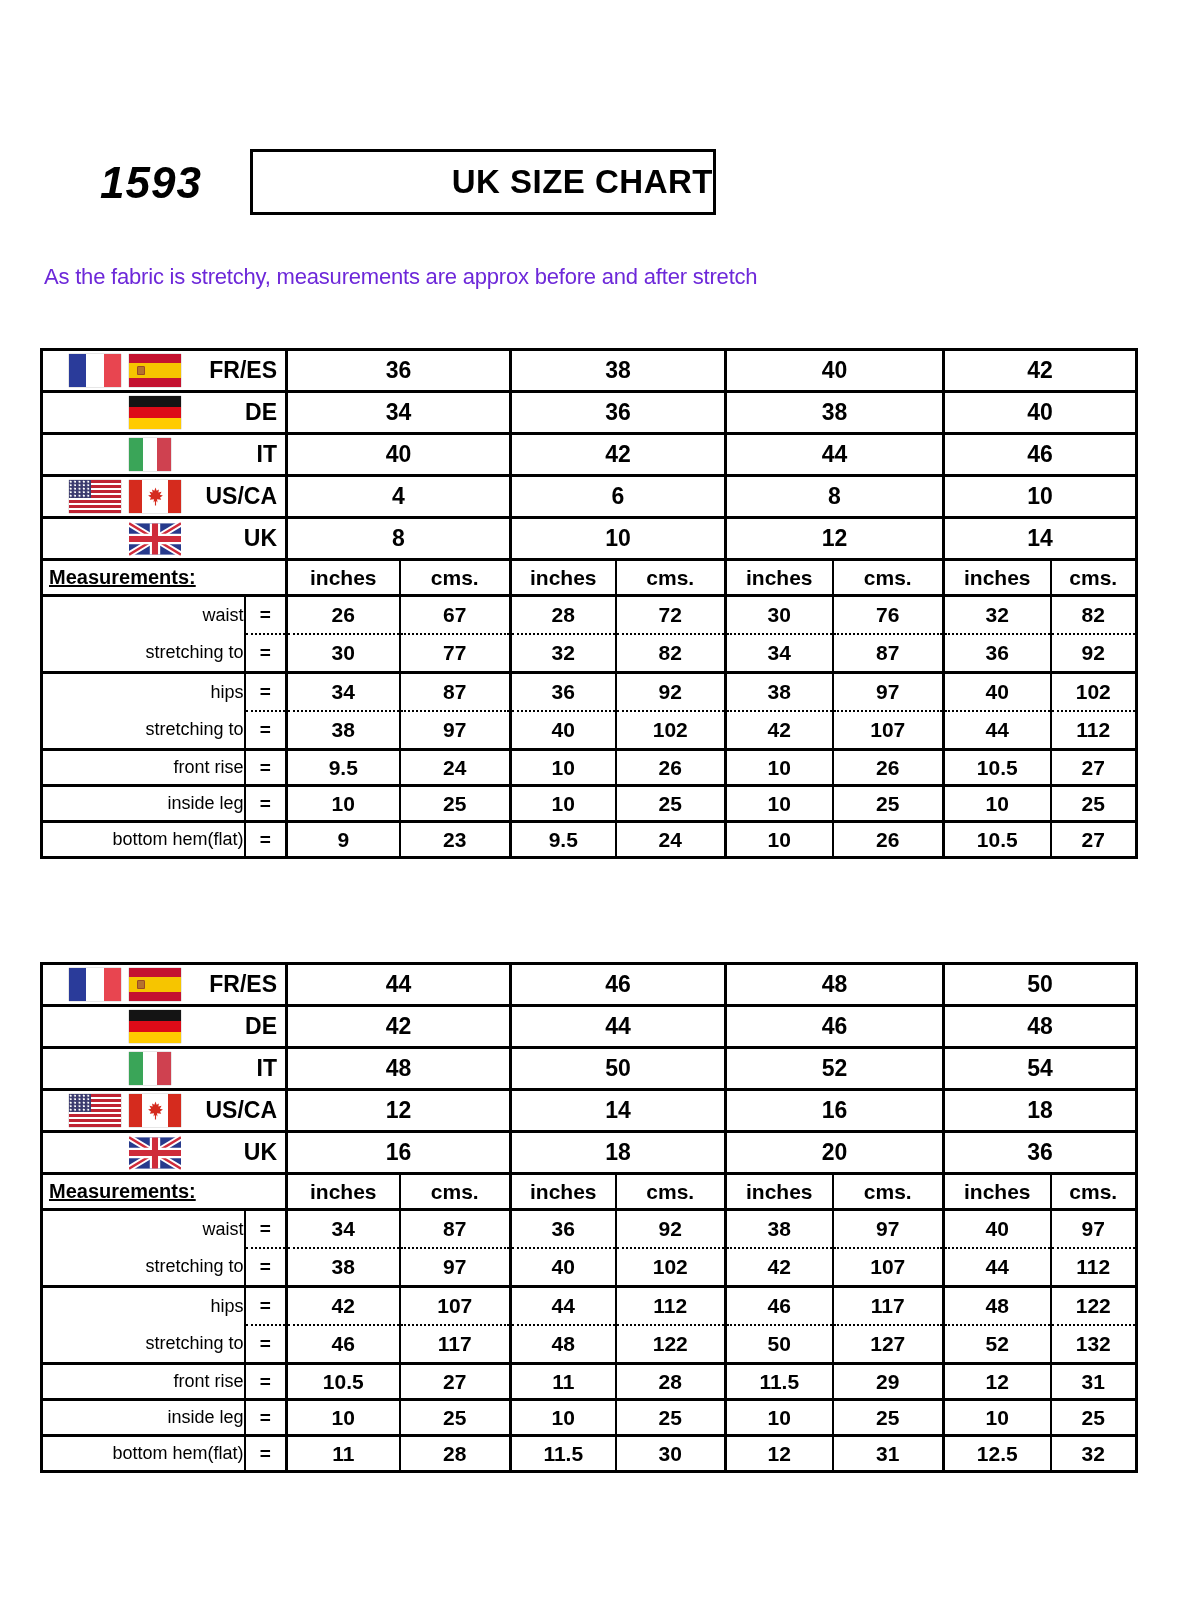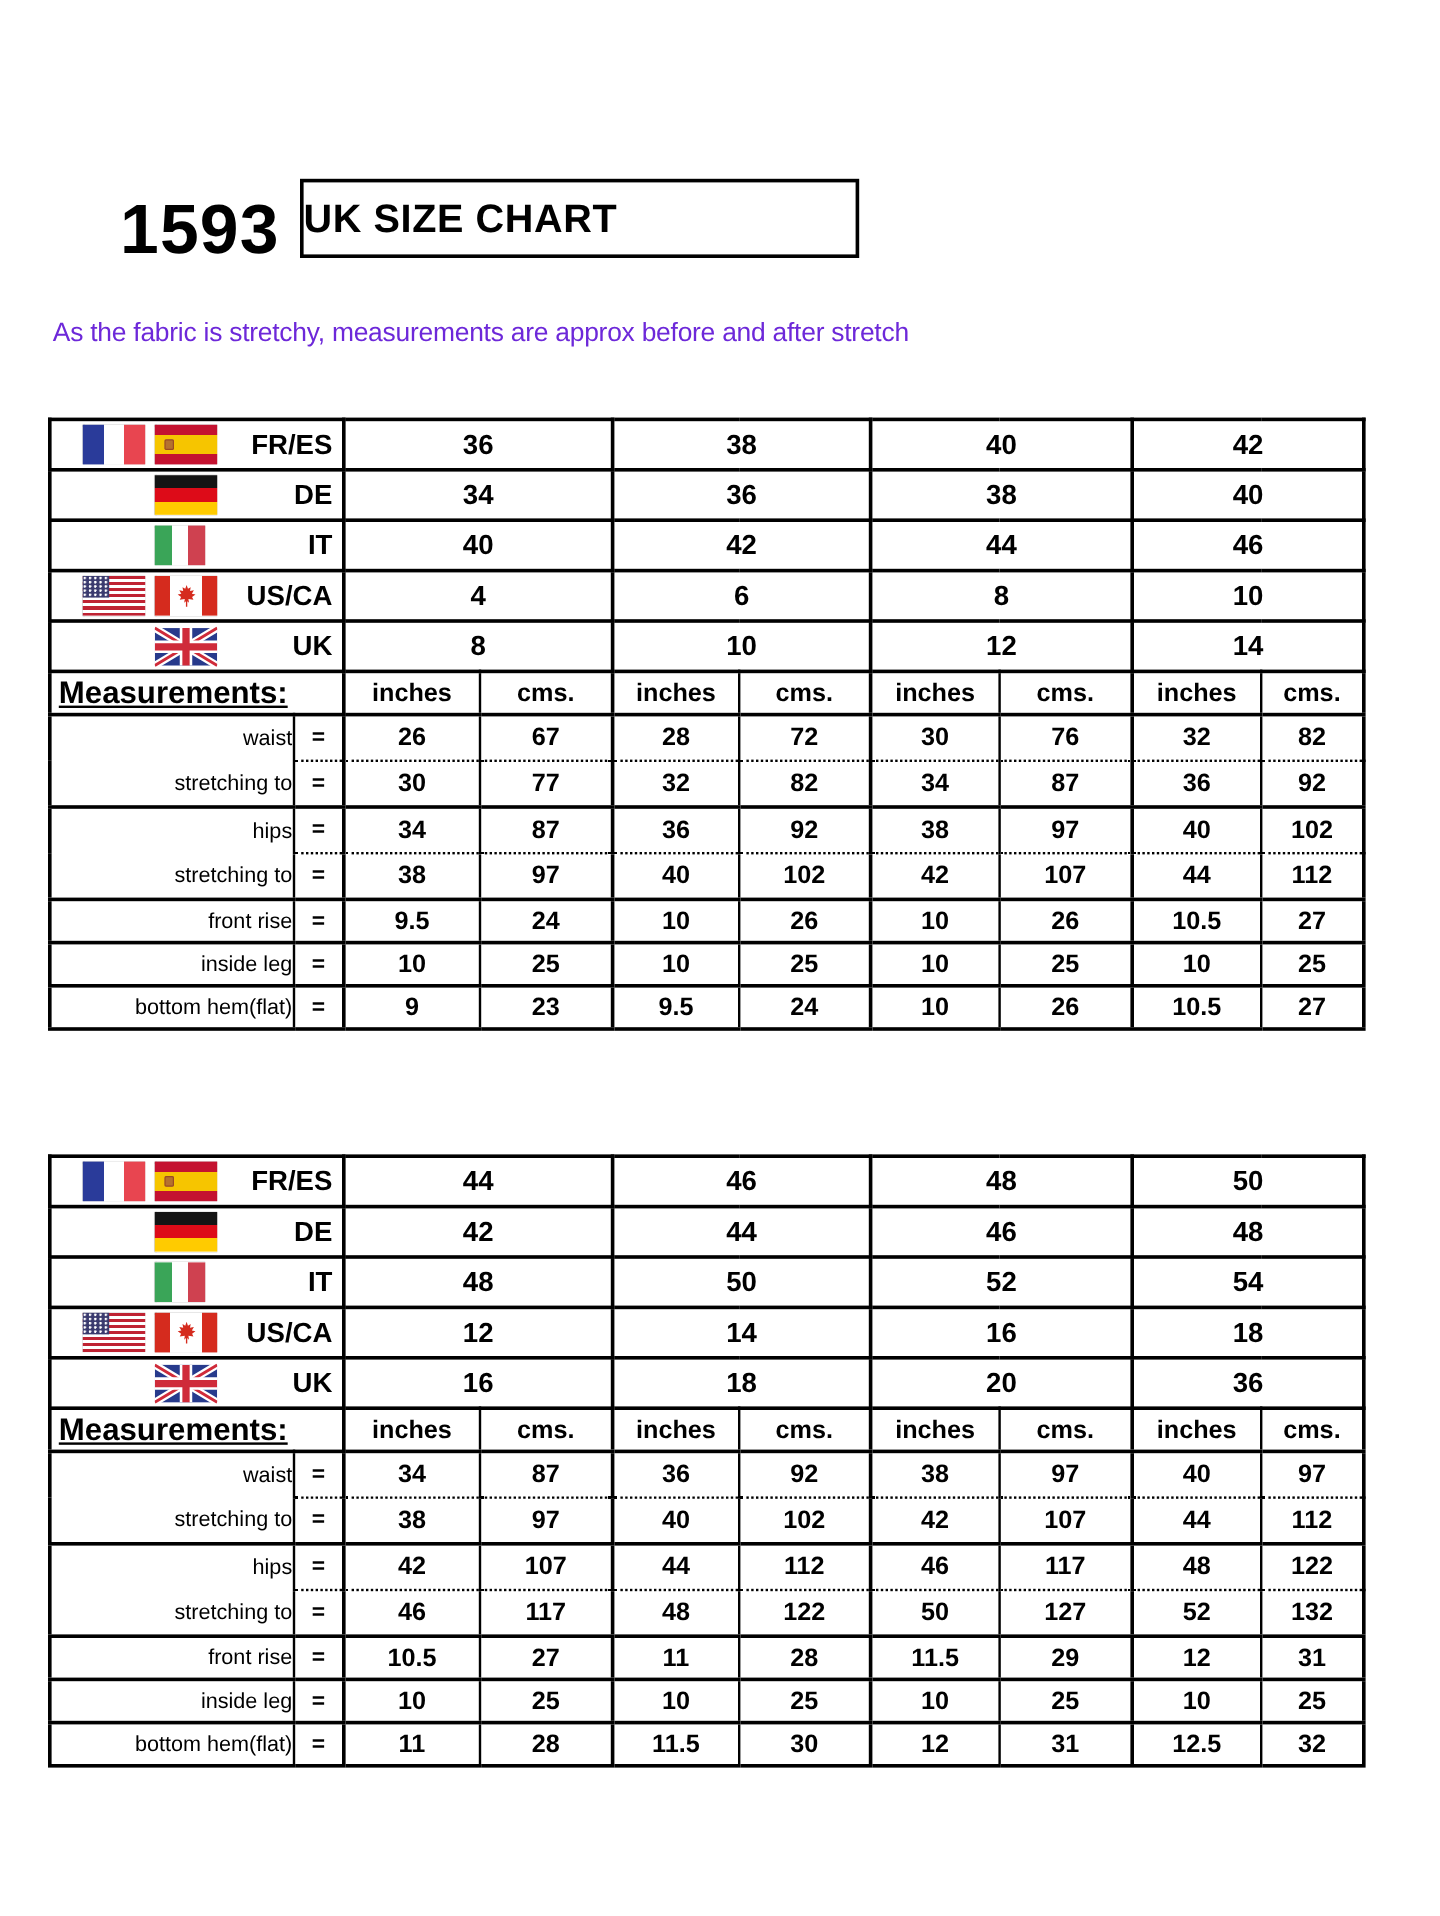--- a/index.html
+++ b/index.html
@@ -2,23 +2,23 @@
 <html><head>
 <meta charset="utf-8">
 <style>
   html,body { margin:0; padding:0; }
   body {
     width:1200px; height:1597px; background:#ffffff; position:relative;
     font-family:"Liberation Sans", sans-serif; color:#000;
     overflow:hidden;
   }
   
-  .code { position:absolute; left:100px; top:158px; font-size:58px; font-weight:700; letter-spacing:1px; }
+  .code { position:absolute; left:100px; top:158px; font-size:44px; font-weight:700; letter-spacing:1px;font-style:italic; }
   .title-box { position:absolute; left:250px; top:149px; width:460px; height:60px;
-    border:3px solid #000; display:flex; align-items:center; justify-content:flex-start; }
+    border:3px solid #000; display:flex; align-items:center; justify-content:flex-end; }
   .title-box .t { font-size:33px; font-weight:700; letter-spacing:0.5px; }
   .note { position:absolute; left:44px; top:264px; font-size:22px; color:#6d28d9; letter-spacing:-0.2px; }
 
   
   .chart { position:absolute; left:40px; }
   #chart1 { top:348px; }
   #chart2 { top:962px; }
 
   table.szt { border-collapse:collapse; table-layout:fixed; width:1095px; border:3px solid #000; background:#fff; }
   .szt td { border:2px solid #000; padding:0; overflow:hidden; }
@@ -33,21 +33,21 @@
   
   .size-row td { border-width:3px; height:39px; }
   .sv { text-align:center; font-size:23px; font-weight:700; }
   .lcw { display:flex; align-items:center; padding:0 8px 0 26px; gap:8px; }
   .sys { margin-left:auto; font-size:23px; font-weight:700; white-space:nowrap; }
   .fslot { width:52px; height:36px; display:flex; align-items:center; justify-content:flex-start; flex:0 0 52px; }
 
   
   .units-row td { border-width:3px 2px; height:33px; }
   .units-row td.mh { border-right-width:3px; }
-  .mh-text { font-size:26px; font-weight:700; text-decoration:underline; padding-left:6px; }
+  .mh-text { font-size:20px; font-weight:700; text-decoration:underline; padding-left:6px; }
   .uh { font-size:21px; font-weight:700; text-align:center; padding-left:6px; }
 
   
   .mr td { height:33px; border-top-width:3px; border-bottom-width:3px; }
   .pair-start td, .pair-end td { height:36px; }
   .ml { font-size:18px; font-weight:400; text-align:right; padding-left:6px; border-right-style:none; white-space:nowrap; }
   .me { font-size:19px; font-weight:700; text-align:center; border-left-style:none; }
   .mv { font-size:21px; font-weight:700; text-align:center; }
   td.b3 { border-left-width:3px; }
   .pair-start td { border-bottom:2px dotted #000; }

